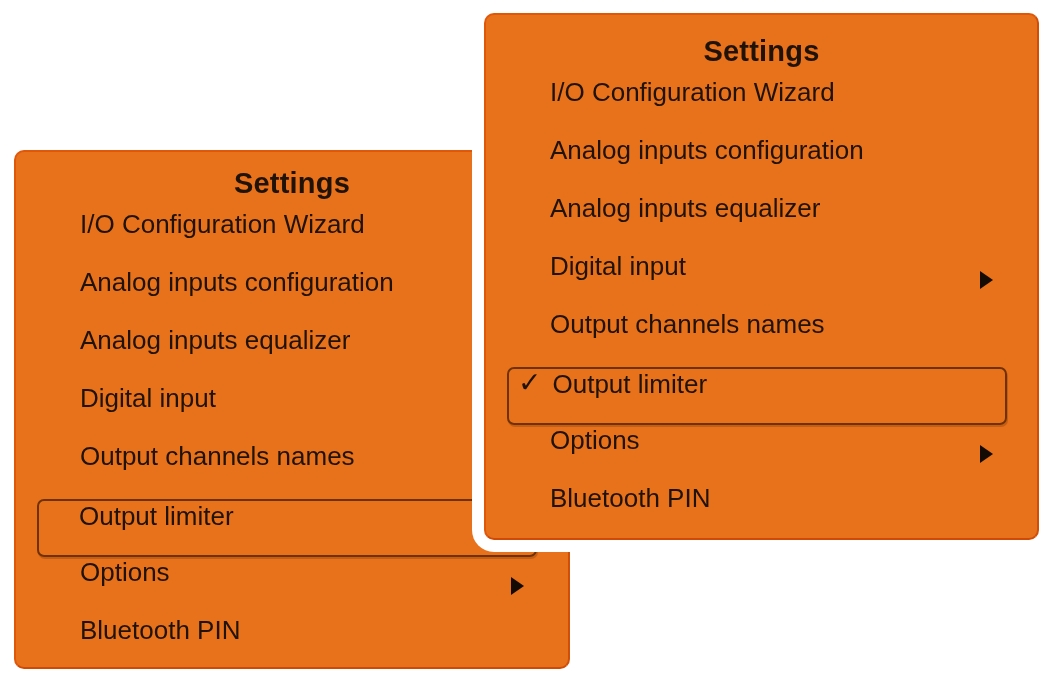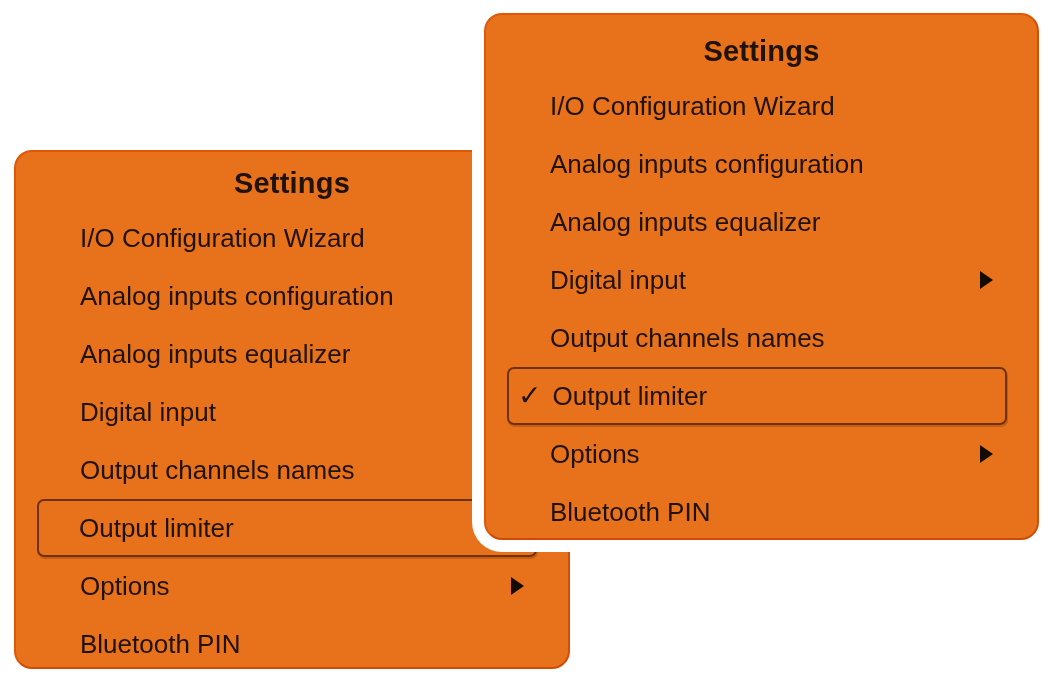--- a/index.html
+++ b/index.html
@@ -14,21 +14,21 @@
     height: 684px;
     background: #ffffff;
     overflow: hidden;
   }
   .panel {
     position: absolute;
     background: #e8711b;
     border: 2px solid #e05708;
     border-bottom-color: #cf4a05;
     border-right-color: #d14e06;
-    border-radius: 18px;
+    border-radius: 10px;
     box-sizing: border-box;
     color: #1f1207;
   }
   .panel-back {
     left: 14px;
     top: 150px;
     width: 556px;
     height: 519px;
     z-index: 1;
   }
@@ -49,21 +49,21 @@
     letter-spacing: 0.2px;
   }
   .panel-back .menu-title { margin-top: 14px; }
   .items {
     margin-top: 9px;
   }
   .item {
     position: relative;
     height: 58px;
     display: flex;
-    align-items: center;
+    align-items: flex-start;
     padding-left: 64px;
     box-sizing: border-box;
     font-size: 26px;
   }
   .item .label {
     white-space: nowrap;
   }
   .item.boxed {
     margin-left: 21px;
     width: 500px;

